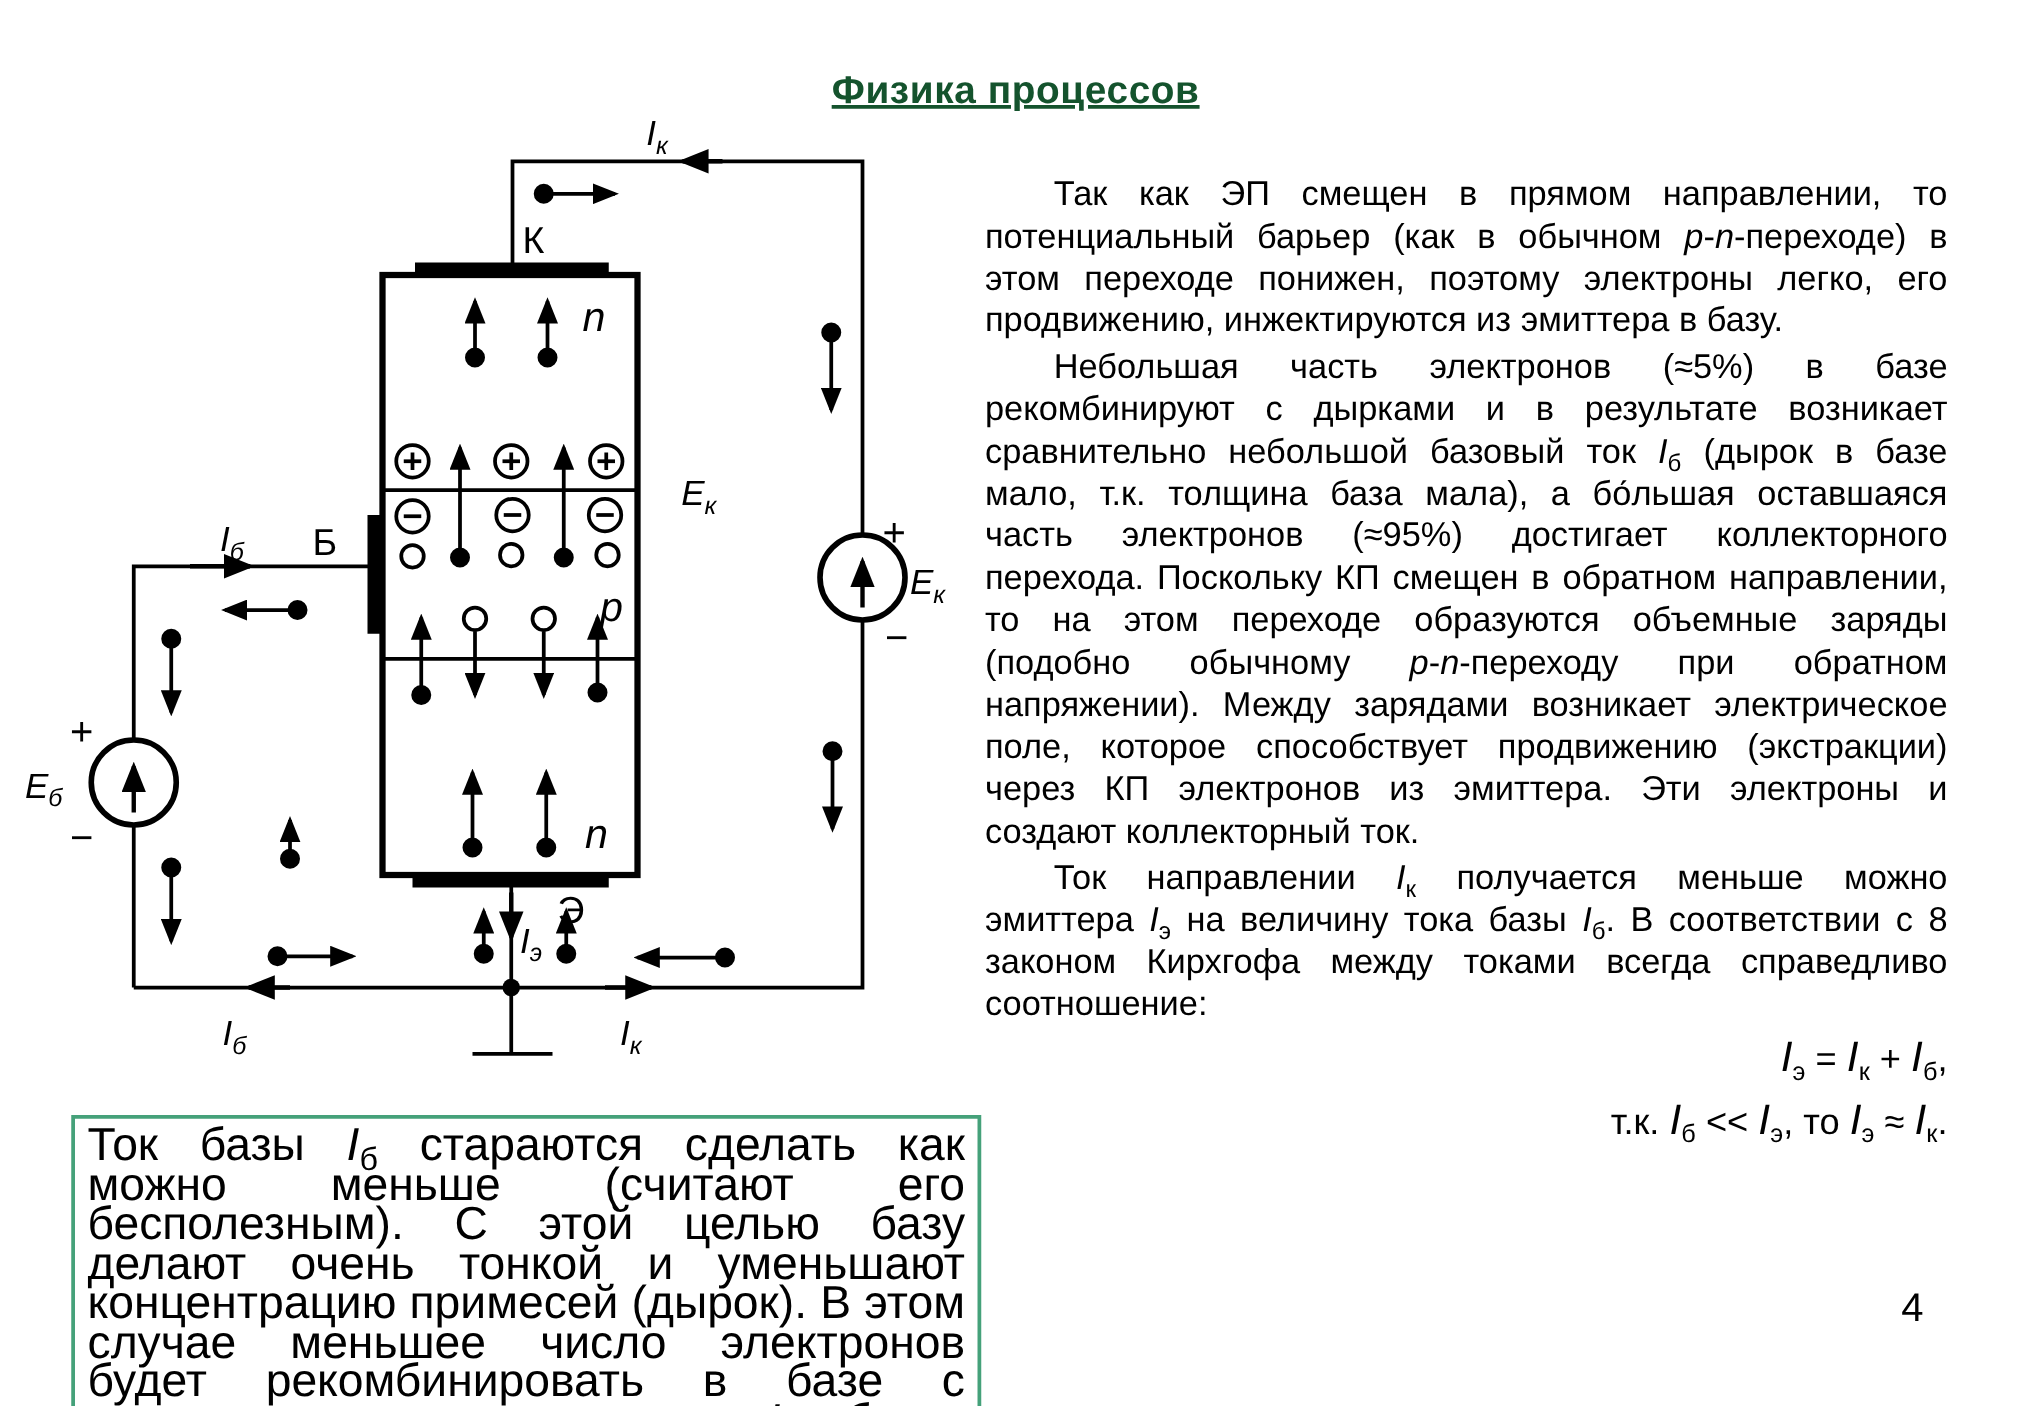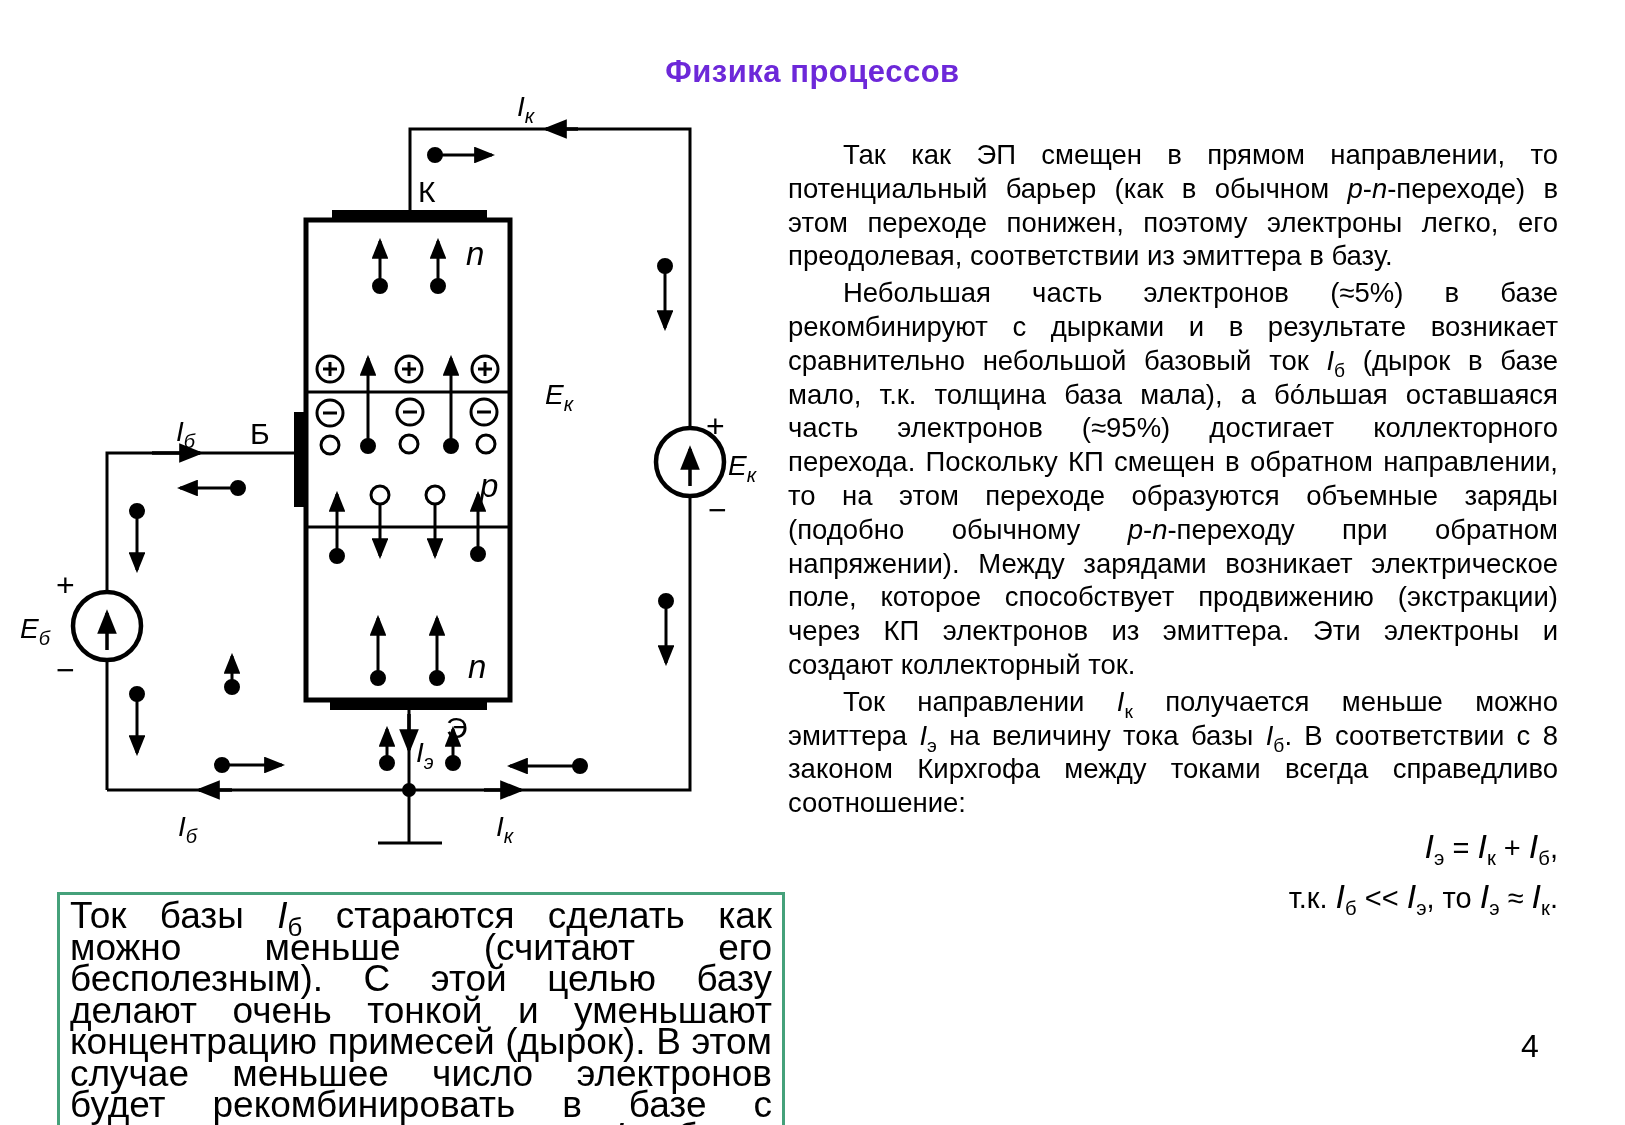--- a/index.html
+++ b/index.html
@@ -24,21 +24,21 @@
   .lbl-it{font-size:28px;font-style:italic;}
   .lbl-reg{font-size:33px;font-style:italic;}
   .lbl-sign{font-size:32px;}
   .svgsub{font-size:20px;}
 </style>
 </head>
 <body>
 
 <div class="slide">
 
-  <div class="title" style="color: #6d28d9;">Физика процессов</div>
+  <div class="title" style="color: #14532d; text-decoration: underline;">Физика процессов</div>
 
   <svg class="diagram-svg" width="1625" height="1125" viewBox="0 0 1625 1125">
     <defs>
       <marker id="ah" viewBox="0 0 10 8" refX="8.5" refY="4" markerWidth="7" markerHeight="5.6" orient="auto" markerUnits="strokeWidth">
         <path d="M0,0 L10,4 L0,8 z" fill="#000"></path>
       </marker>
     </defs>
 
     <g stroke="#000" stroke-width="3" fill="none">
       <polyline points="410,220 410,129 690,129 690,428"></polyline>
@@ -169,21 +169,21 @@
     <text class="lbl" x="446" y="738">Э</text>
     <text class="lbl-it" x="416" y="762"><tspan>I</tspan><tspan class="svgsub" dy="7">э</tspan></text>
     <text class="lbl-it" x="178" y="836"><tspan>I</tspan><tspan class="svgsub" dy="7">б</tspan></text>
     <text class="lbl-it" x="496" y="836"><tspan>I</tspan><tspan class="svgsub" dy="7">к</tspan></text>
     <text class="lbl-sign" x="706" y="437">+</text>
     <text class="lbl-it" x="728" y="475"><tspan>E</tspan><tspan class="svgsub" dy="7">к</tspan></text>
     <text class="lbl-sign" x="708" y="521">−</text>
   </svg>
 
   <div class="text-col">
-    <p><span>Так как ЭП смещен в прямом направлении, то потенциальный барьер (как в обычном </span><i>p</i><span>-</span><i>n</i><span>-переходе) в этом переходе понижен, поэтому электроны легко, его преодолевая, соответствии из эмиттера в базу.</span></p>
+    <p><span>Так как ЭП смещен в прямом направлении, то потенциальный барьер (как в обычном </span><i>p</i><span>-</span><i>n</i><span>-переходе) в этом переходе понижен, поэтому электроны легко, его продвижению, инжектируются из эмиттера в базу.</span></p>
     <p><span>Небольшая часть электронов (≈5%) в базе рекомбинируют с дырками и в результате возникает сравнительно небольшой базовый ток </span><i>I</i><sub>б</sub><span> (дырок в базе мало, т.к. толщина база мала), а бо́льшая оставшаяся часть электронов (≈95%) достигает коллекторного перехода. Поскольку КП смещен в обратном направлении, то на этом переходе образуются объемные заряды (подобно обычному </span><i>p</i><span>-</span><i>n</i><span>-переходу при обратном напряжении). Между зарядами возникает электрическое поле, которое способствует продвижению (экстракции) через КП электронов из эмиттера. Эти электроны и создают коллекторный ток.</span></p>
     <p><span>Ток направлении </span><i>I</i><sub>к</sub><span> получается меньше можно эмиттера </span><i>I</i><sub>э</sub><span> на величину тока базы </span><i>I</i><sub>б</sub><span>. В соответствии с 8 законом Кирхгофа между токами всегда справедливо соотношение:</span></p>
     <p class="formula-main"><span class="fi">I</span><sub>э</sub><span> = </span><span class="fi">I</span><sub>к</sub><span> + </span><span class="fi">I</span><sub>б</sub><span>,</span></p>
     <p class="formula-note"><span>т.к. </span><span class="fi">I</span><sub>б</sub><span> &lt;&lt; </span><span class="fi">I</span><sub>э</sub><span>, то </span><span class="fi">I</span><sub>э</sub><span> ≈ </span><span class="fi">I</span><sub>к</sub><span>.</span></p>
   </div>
 
   <div class="note-box" style="border-color: rgb(69, 161, 122);"><span>Ток базы </span><i>I</i><sub>б</sub><span> стараются сделать как можно меньше (считают его бесполезным). С этой целью базу делают очень тонкой и уменьшают концентрацию примесей (дырок). В этом случае меньшее число электронов будет рекомбинировать в базе с дырками и следовательно </span><i>I</i><sub>б</sub><span> будет меньше.</span></div>
 
   <div class="page-num">4</div>
 

